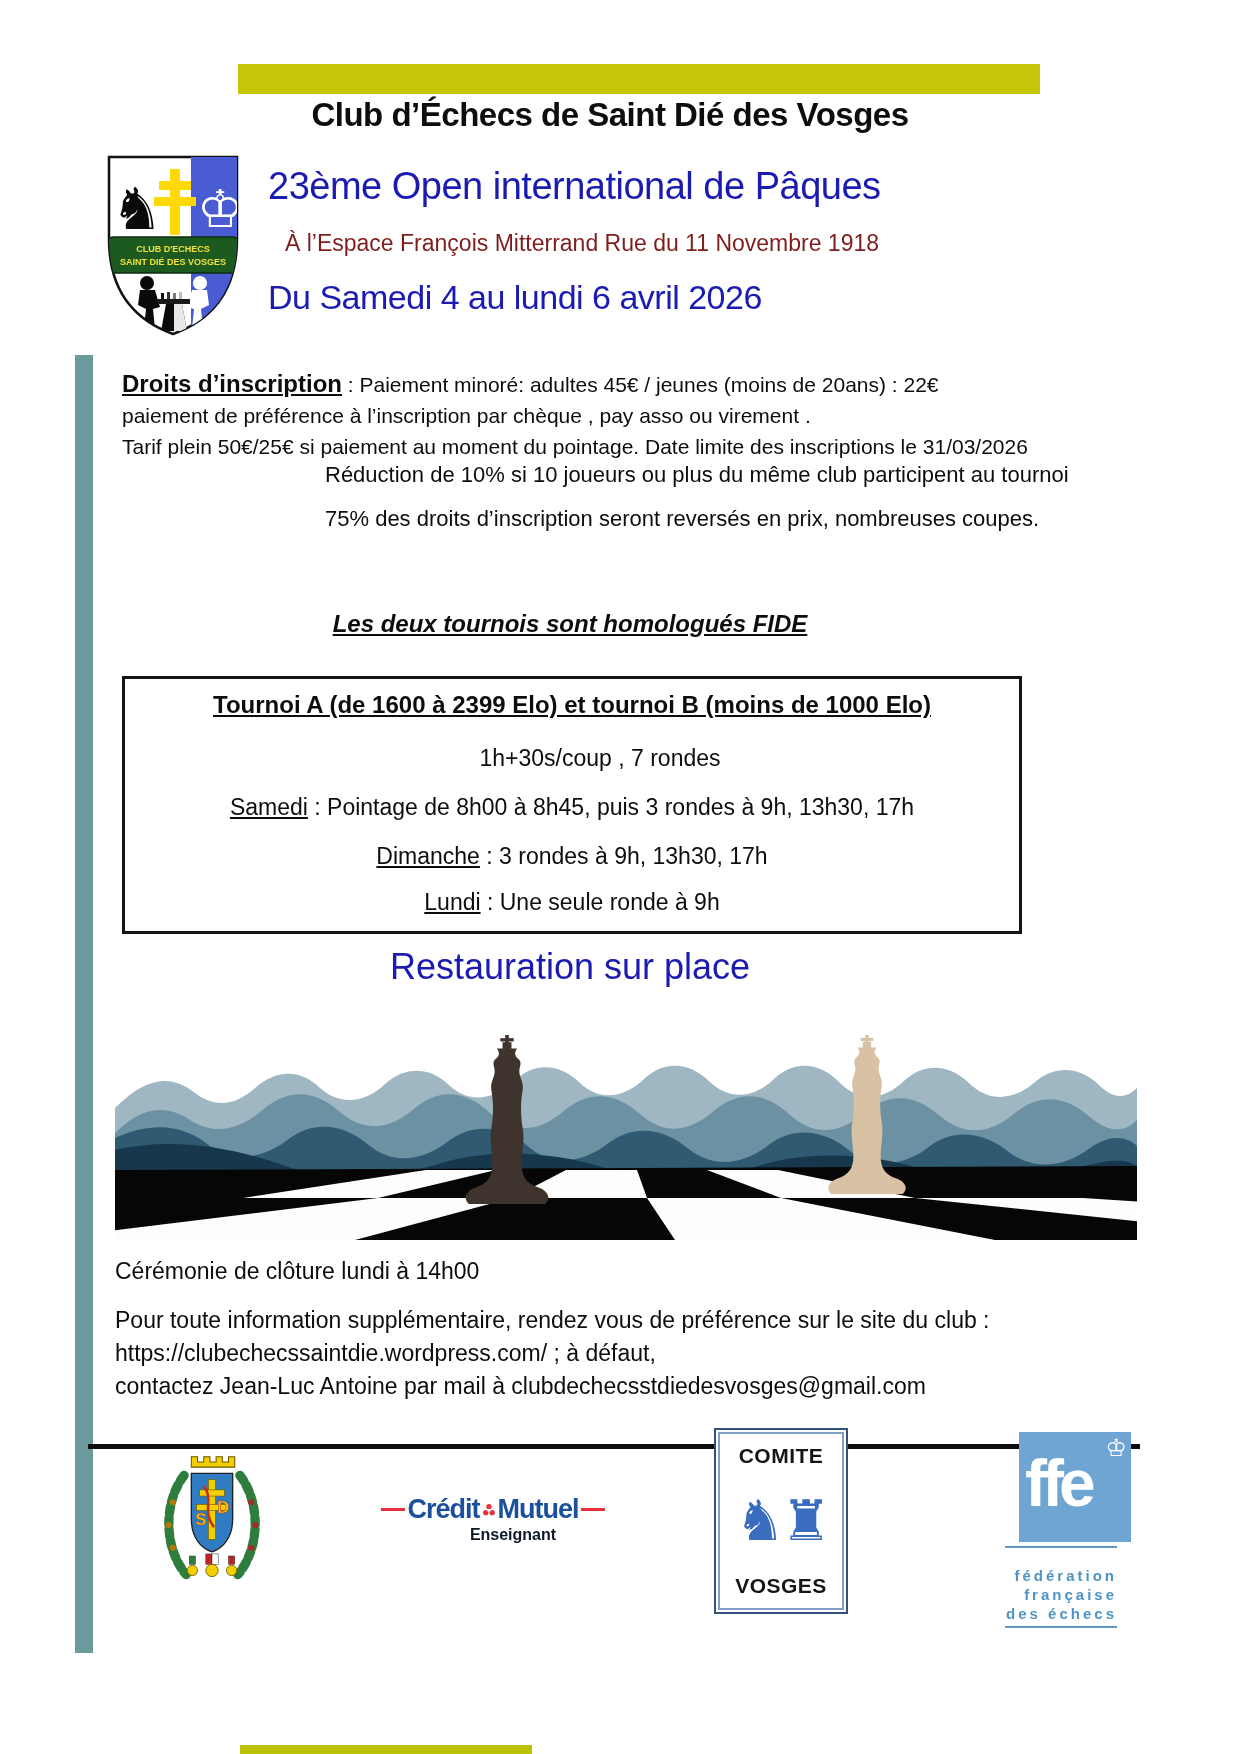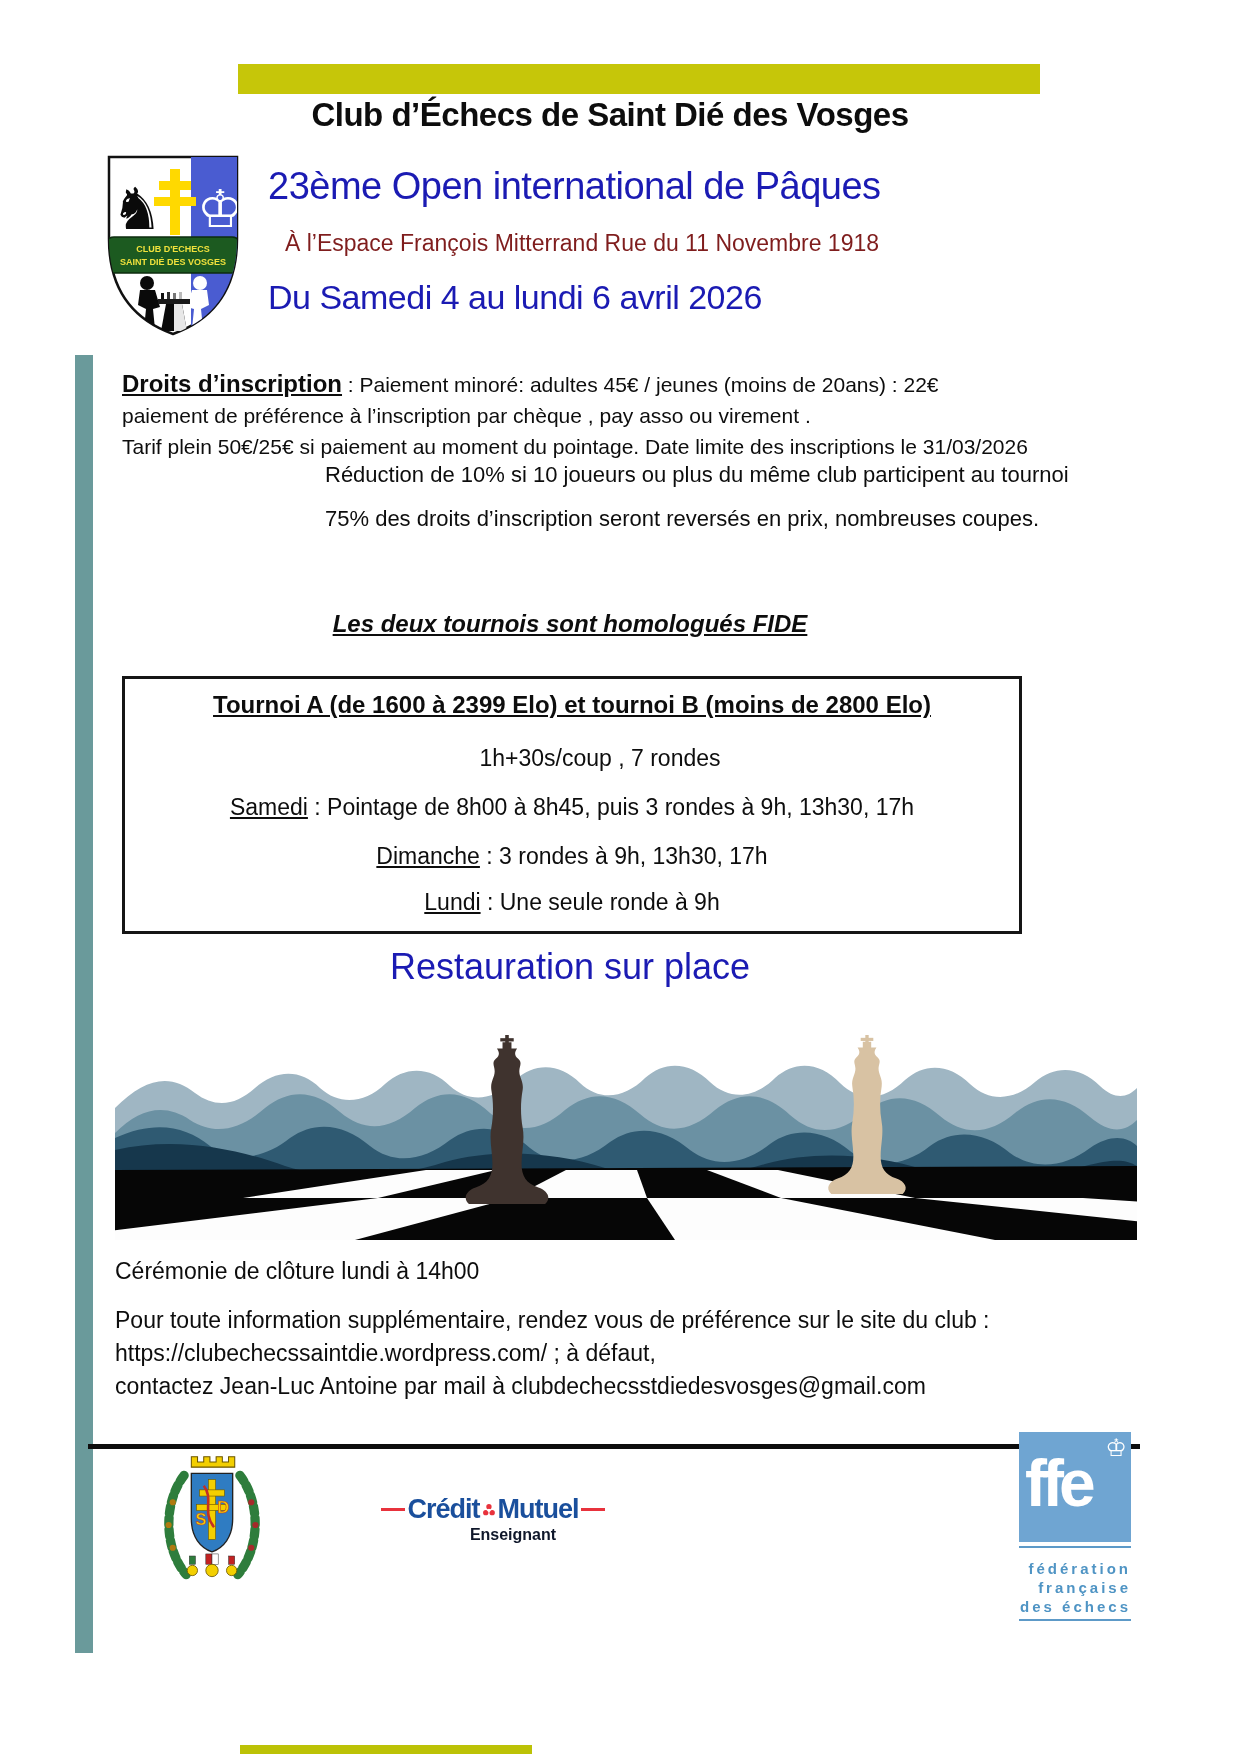--- a/index.html
+++ b/index.html
@@ -57,22 +57,22 @@
                  padding:10px 0;box-sizing:border-box;}
   .comite .cap{font-size:21px;font-weight:bold;color:#151515;letter-spacing:0.5px;}
   .comite .pieces{font-family:"DejaVu Sans", sans-serif;font-size:56px;line-height:58px;color:#3a6cc0;letter-spacing:-4px;}
 
   .ffe{position:absolute;left:1005px;top:1432px;width:140px;text-align:right;}
   .ffe .square{position:relative;width:112px;height:110px;background:#6fa5d2;margin-left:14px;}
   .ffe .acronym{position:absolute;left:6px;top:18px;font-size:66px;font-weight:bold;color:#ffffff;
                 letter-spacing:-5px;line-height:66px;}
   .ffe .king{position:absolute;right:4px;top:2px;font-family:"DejaVu Sans", sans-serif;
              font-size:24px;color:#ffffff;}
-  .ffe .caption{margin-top:4px;margin-left:14px;width:112px;border-top:2px solid #5d9ac8;border-bottom:2px solid #5d9ac8;
-                padding:11px 0 3px 0;font-size:15px;font-weight:bold;color:#4f94c4;letter-spacing:3px;line-height:19px;}
+  .ffe .caption{margin-top:4px;width:112px;border-top:2px solid #5d9ac8;border-bottom:2px solid #5d9ac8;
+                padding:18px 0 3px 0;font-size:15px;font-weight:bold;color:#4f94c4;letter-spacing:3px;line-height:19px;}
 </style>
 </head>
 <body>
 
 <div class="page">
 
   <div class="topbar"></div>
 
   <div class="main-title">Club d’Échecs de Saint Dié des Vosges</div>
 
@@ -127,21 +127,21 @@
     <div>paiement de préférence à l’inscription par chèque , pay asso ou virement .</div>
     <div>Tarif plein 50€/25€ si paiement au moment du pointage. Date limite des inscriptions le 31/03/2026</div>
   </div>
 
   <div class="indent-line" style="top:462px;">Réduction de 10% si 10 joueurs ou plus du même club participent au tournoi</div>
   <div class="indent-line" style="top:506px;">75% des droits d’inscription seront reversés en prix, nombreuses coupes.</div>
 
   <div class="fide">Les deux tournois sont homologués FIDE</div>
 
   <div class="tbox">
-    <div class="row title" style="top:12px;"><span class="u">Tournoi A (de 1600 à 2399 Elo) et tournoi B (moins de 2800 Elo)</span></div>
+    <div class="row title" style="top:12px;"><span class="u">Tournoi A (de 1600 à 2399 Elo) et tournoi B (moins de 1000 Elo)</span></div>
     <div class="row" style="top:66px;margin-left:28px;">1h+30s/coup , 7 rondes</div>
     <div class="row" style="top:115px;"><span class="u">Samedi</span><span> : Pointage de 8h00 à 8h45, puis 3 rondes à 9h, 13h30, 17h</span></div>
     <div class="row" style="top:164px;"><span class="u">Dimanche</span><span> : 3 rondes à 9h, 13h30, 17h</span></div>
     <div class="row" style="top:210px;"><span class="u">Lundi</span><span> : Une seule ronde à 9h</span></div>
   </div>
 
   <div class="restauration">Restauration sur place</div>
 
   <svg class="panorama" viewBox="0 0 1022 232" preserveAspectRatio="none">
     <rect x="0" y="0" width="1022" height="232" fill="#ffffff"></rect>
@@ -216,20 +216,27 @@
         <circle cx="7" cy="18" r="5" fill="#e8323c"></circle>
         <circle cx="19" cy="18" r="5" fill="#e8323c"></circle>
         <circle cx="13" cy="13.5" r="3" fill="#ffffff"></circle>
       </svg>
       <span class="word">Mutuel</span>
       <div class="line"></div>
     </div>
     <div class="sub">Enseignant</div>
   </div>
 
+  <div class="comite">
+    <div class="inner">
+      <div class="cap">COMITE</div>
+      <div class="pieces"><span>♞</span><span>♜</span></div>
+      <div class="cap">VOSGES</div>
+    </div>
+  </div>
 
   <div class="ffe">
     <div class="square">
       <div class="acronym">ffe</div>
       <div class="king">♔</div>
     </div>
     <div class="caption">
       <div>fédération</div>
       <div>française</div>
       <div>des échecs</div>

